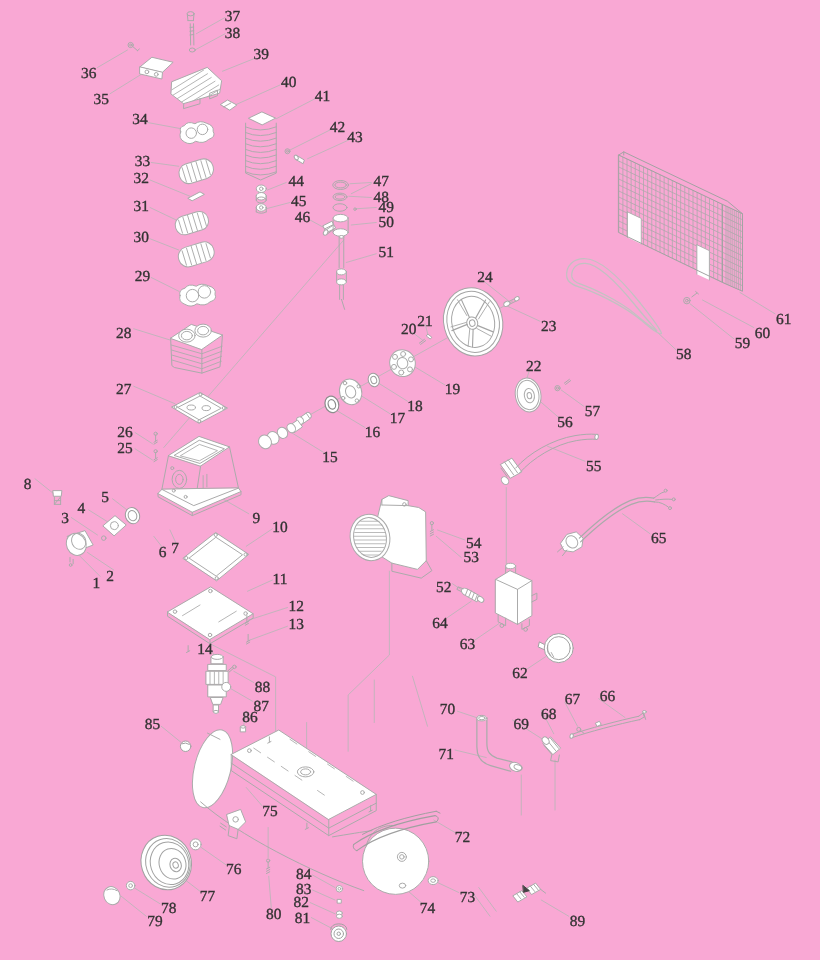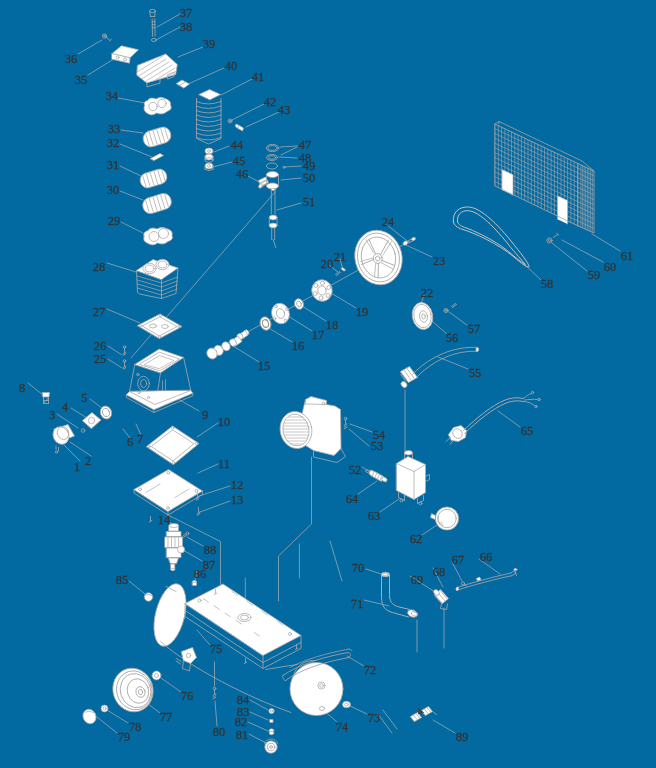--- a/index.html
+++ b/index.html
@@ -1,16 +1,16 @@
 <!DOCTYPE html>
 <html><head>
 <meta charset="utf-8">
 <style>
 html,body{margin:0;padding:0;background:#fff}
-#page{width:656px;height:768px;position:relative;overflow:hidden;background:#0369a1}
+#page{width:656px;height:768px;position:relative;overflow:hidden;background:#f9a8d4}
 text{font-family:"Liberation Serif",serif;font-size:12.3px;font-weight:normal;fill:#333;stroke:#333;stroke-width:0.28px;text-anchor:middle}
 </style>
 </head>
 <body>
 <div id="page">
 <svg width="656" height="768" viewBox="0 0 656 768">
 <defs>
 <clipPath id="guardclip">
           <polygon points="495,124 578,163.5 594,171 594,233 578,226 495,186"></polygon>
         </clipPath>

